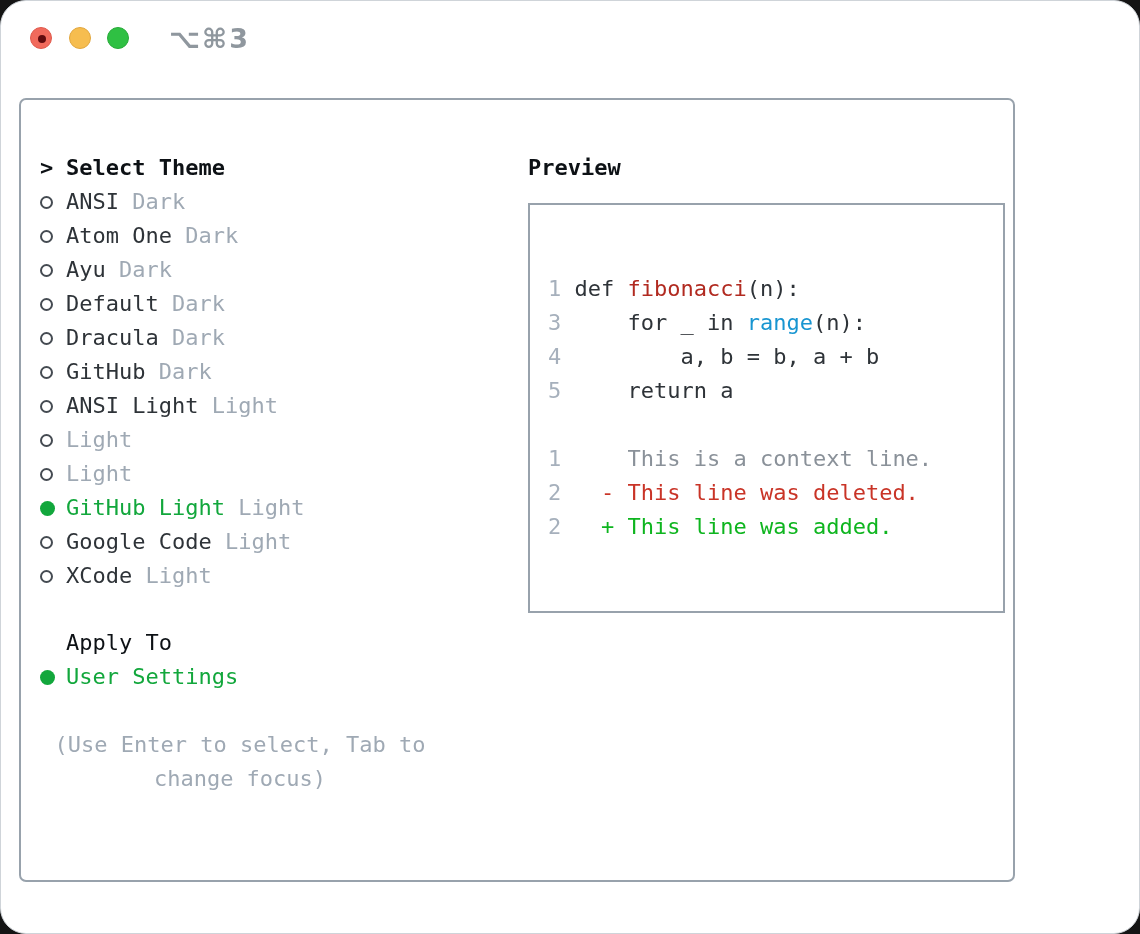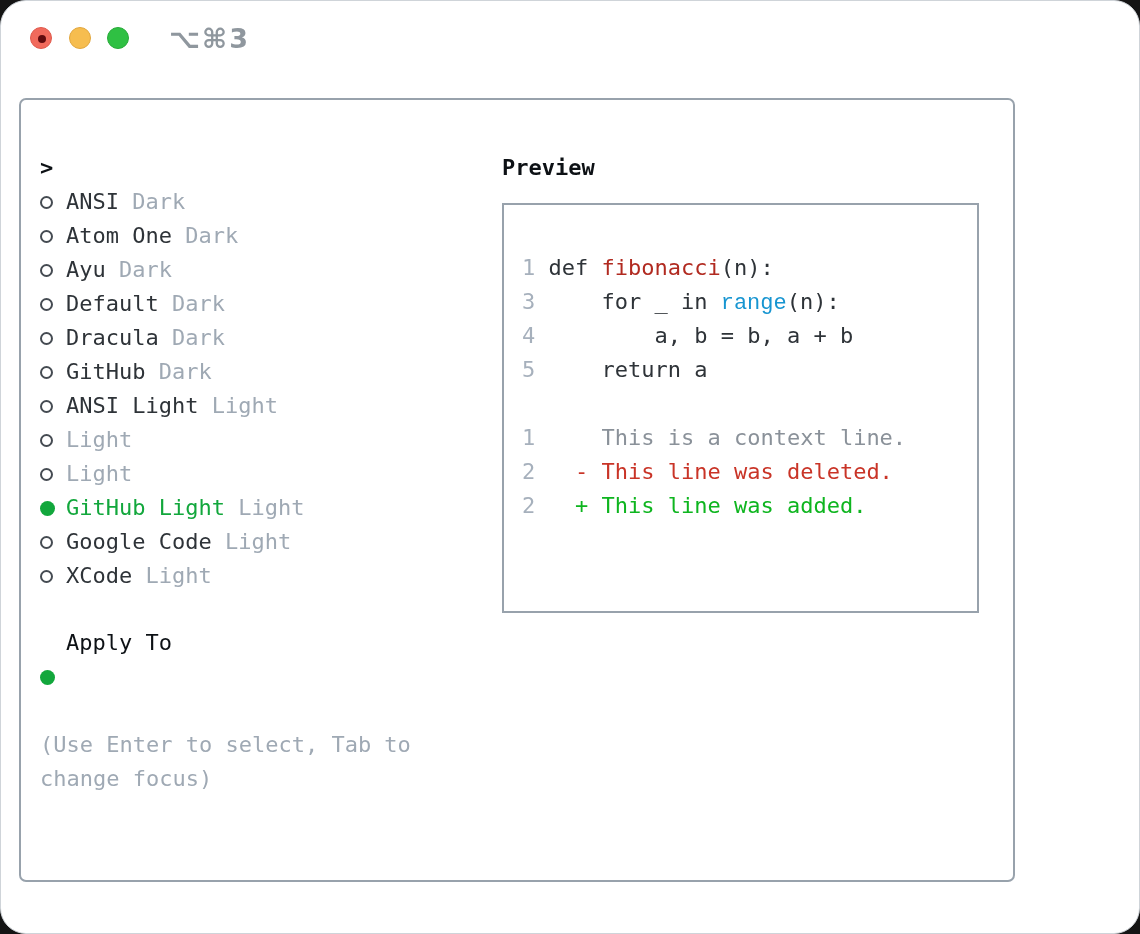--- a/index.html
+++ b/index.html
@@ -25,31 +25,31 @@
   .prompt{color:var(--c-header);font-weight:bold;font-size:22px;line-height:34px;}
   .hdr{color:var(--c-header);font-weight:bold;}
   .subhdr{color:var(--c-header);text-align:center;}
   .name{color:var(--c-dark);}
   .name.sel{color:var(--c-green);}
   .variant{color:var(--c-muted);}
   .radio{width:13px;height:13px;border-radius:50%;border:2px solid var(--c-radio);box-sizing:border-box;}
   .radio.sel{width:15px;height:15px;border:none;background:var(--c-green);}
   .spacer33{height:33px;}
   .spacer34{height:34px;}
-  .hint{width:400px;font-size:22px;line-height:34px;color:var(--c-muted);white-space:normal;}
+  .hint{width:400px;font-size:22px;line-height:34px;color:var(--c-muted);white-space:normal;text-align:center;}
   
-  .rightcol{position:absolute;left:481px;top:51px;}
+  .rightcol{position:absolute;left:507px;top:51px;}
   .preview-box{margin-top:18px;width:477px;height:410px;box-sizing:border-box;
-               border:2px solid var(--c-border);background:#fff;padding:46px 0 0 18px;overflow:hidden;}
+               border:2px solid var(--c-border);background:#fff;padding:67px 0 0 18px;overflow:hidden;}
   .pline{height:34px;line-height:34px;font-size:22px;white-space:pre;}
   .ln{color:var(--c-ln);}
   .tok-plain{color:var(--c-dark);}
   .tok-function{color:var(--c-fn);}
   .tok-number{color:var(--c-teal);}
-  .tok-builtin{color:var(--c-blue);font-family:Liberation Mono, monospace;}
+  .tok-builtin{color:var(--c-blue);}
   .diff-context{color:var(--c-ctx);text-align:right;}
   .diff-deleted{color:var(--c-red);}
   .diff-added{color:var(--c-green-bright);margin-top:32px;}
 </style>
 </head>
 <body>
 
 <div class="window">
   <div class="titlebar">
     <span class="dot red">
@@ -57,20 +57,21 @@
       </span>
     <span class="dot yellow"></span>
     <span class="dot green"></span>
     <span class="win-title">⌥⌘3</span>
   </div>
 
   <div class="panel">
     <div class="leftcol">
       <div class="row">
         <span class="marker-col"><span class="prompt">&gt;</span></span>
+        <span class="hdr">Select Theme</span>
       </div>
       <div id="theme-list">
           <div class="row"><span class="marker-col"><span class="radio"></span></span><span class="name">ANSI </span><span class="variant">Dark</span></div>
           <div class="row"><span class="marker-col"><span class="radio"></span></span><span class="name">Atom One </span><span class="variant">Dark</span></div>
           <div class="row"><span class="marker-col"><span class="radio"></span></span><span class="name">Ayu </span><span class="variant">Dark</span></div>
           <div class="row"><span class="marker-col"><span class="radio"></span></span><span class="name">Default </span><span class="variant">Dark</span></div>
           <div class="row"><span class="marker-col"><span class="radio"></span></span><span class="name">Dracula </span><span class="variant">Dark</span></div>
           <div class="row"><span class="marker-col"><span class="radio"></span></span><span class="name">GitHub </span><span class="variant">Dark</span></div>
           <div class="row"><span class="marker-col"><span class="radio"></span></span><span class="name">ANSI Light </span><span class="variant">Light</span></div>
           <div class="row"><span class="marker-col"><span class="radio"></span></span><span class="variant">Light</span></div>
@@ -78,21 +79,21 @@
           <div class="row"><span class="marker-col"><span class="radio sel"></span></span><span class="name sel">GitHub Light </span><span class="variant">Light</span></div>
           <div class="row"><span class="marker-col"><span class="radio"></span></span><span class="name">Google Code </span><span class="variant">Light</span></div>
           <div class="row"><span class="marker-col"><span class="radio"></span></span><span class="name">XCode </span><span class="variant">Light</span></div>
         </div>
       <div class="spacer33"></div>
       <div class="row">
         <span class="marker-col"></span>
         <span class="subhdr">Apply To</span>
       </div>
       <div id="apply-list">
-          <div class="row"><span class="marker-col"><span class="radio sel"></span></span></div>
+          <div class="row"><span class="marker-col"><span class="radio sel"></span></span><span class="name sel">User Settings</span></div>
         </div>
       <div class="spacer34"></div>
       <div class="hint">(Use Enter to select, Tab to change focus)</div>
     </div>
 
     <div class="rightcol">
       <div class="row">
         <span class="hdr">Preview</span>
       </div>
       <div class="preview-box" id="preview-box">

